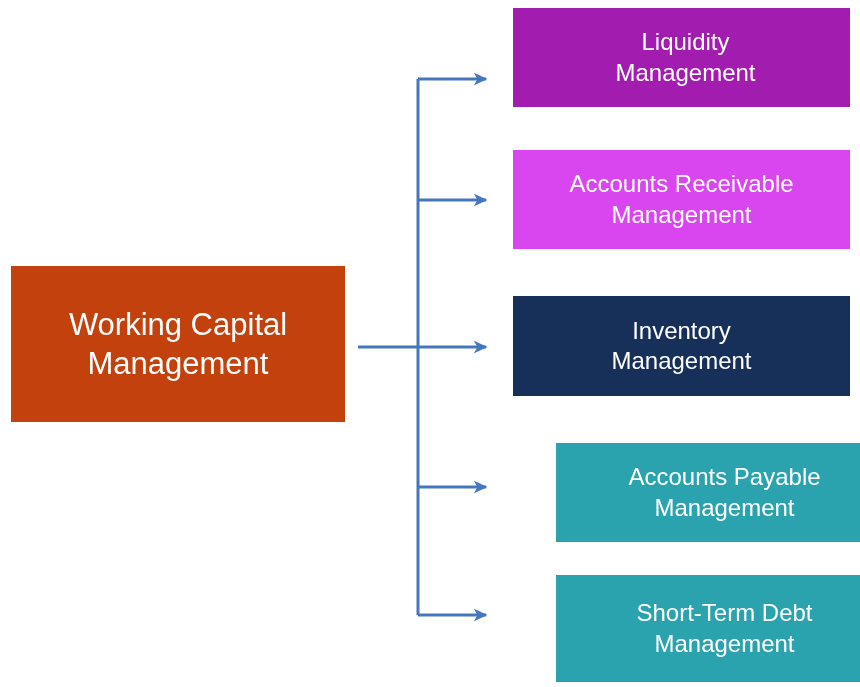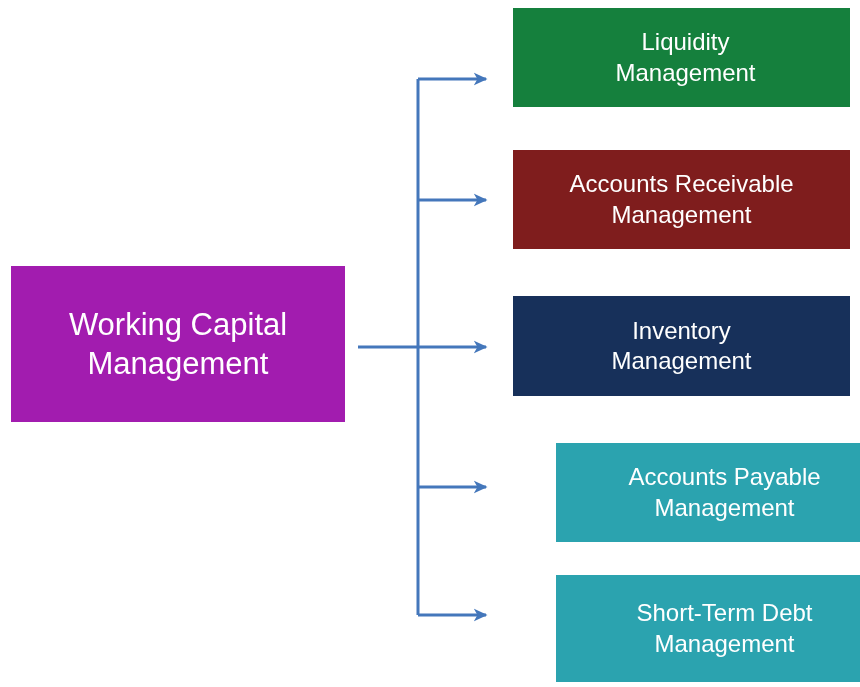--- a/index.html
+++ b/index.html
@@ -79,29 +79,29 @@
 
     <path d="M418,79 L418,615" stroke="#4477BB" stroke-width="3" fill="none"></path>
 
     <path d="M418,79 L486,79" stroke="#4477BB" stroke-width="3" fill="none" marker-end="url(#arrowhead)"></path>
     <path d="M418,200 L486,200" stroke="#4477BB" stroke-width="3" fill="none" marker-end="url(#arrowhead)"></path>
     <path d="M418,347 L486,347" stroke="#4477BB" stroke-width="3" fill="none" marker-end="url(#arrowhead)"></path>
     <path d="M418,487 L486,487" stroke="#4477BB" stroke-width="3" fill="none" marker-end="url(#arrowhead)"></path>
     <path d="M418,615 L486,615" stroke="#4477BB" stroke-width="3" fill="none" marker-end="url(#arrowhead)"></path>
   </svg>
 
-  <div class="node" id="root-node" style="background: #a21caf; color: rgb(255, 255, 255); text-align: center;">
+  <div class="node" id="root-node" style="background: #c2410c; color: rgb(255, 255, 255); text-align: center;">
     <span class="node-label"><span>Working Capital</span><br><span>Management</span></span>
   </div>
 
-  <div class="node branch-node" id="branch-node-0" style="background: #15803d; color: rgb(255, 255, 255); padding-left: 8px;">
+  <div class="node branch-node" id="branch-node-0" style="background: #a21caf; color: rgb(255, 255, 255); padding-left: 8px;">
     <span class="node-label"><span>Liquidity</span><br><span>Management</span></span>
   </div>
 
-  <div class="node branch-node" id="branch-node-1" style="background: #7f1d1d; color: rgb(255, 255, 255);">
+  <div class="node branch-node" id="branch-node-1" style="background: #d946ef; color: rgb(255, 255, 255);">
     <span class="node-label"><span>Accounts Receivable</span><br><span>Management</span></span>
   </div>
 
   <div class="node branch-node" id="branch-node-2" style="background: rgb(23, 48, 90); color: rgb(255, 255, 255);">
     <span class="node-label"><span>Inventory</span><br><span>Management</span></span>
   </div>
 
   <div class="node branch-node" id="branch-node-3" style="background: rgb(43, 163, 175); color: rgb(255, 255, 255);">
     <span class="node-label"><span>Accounts Payable</span><br><span>Management</span></span>
   </div>

